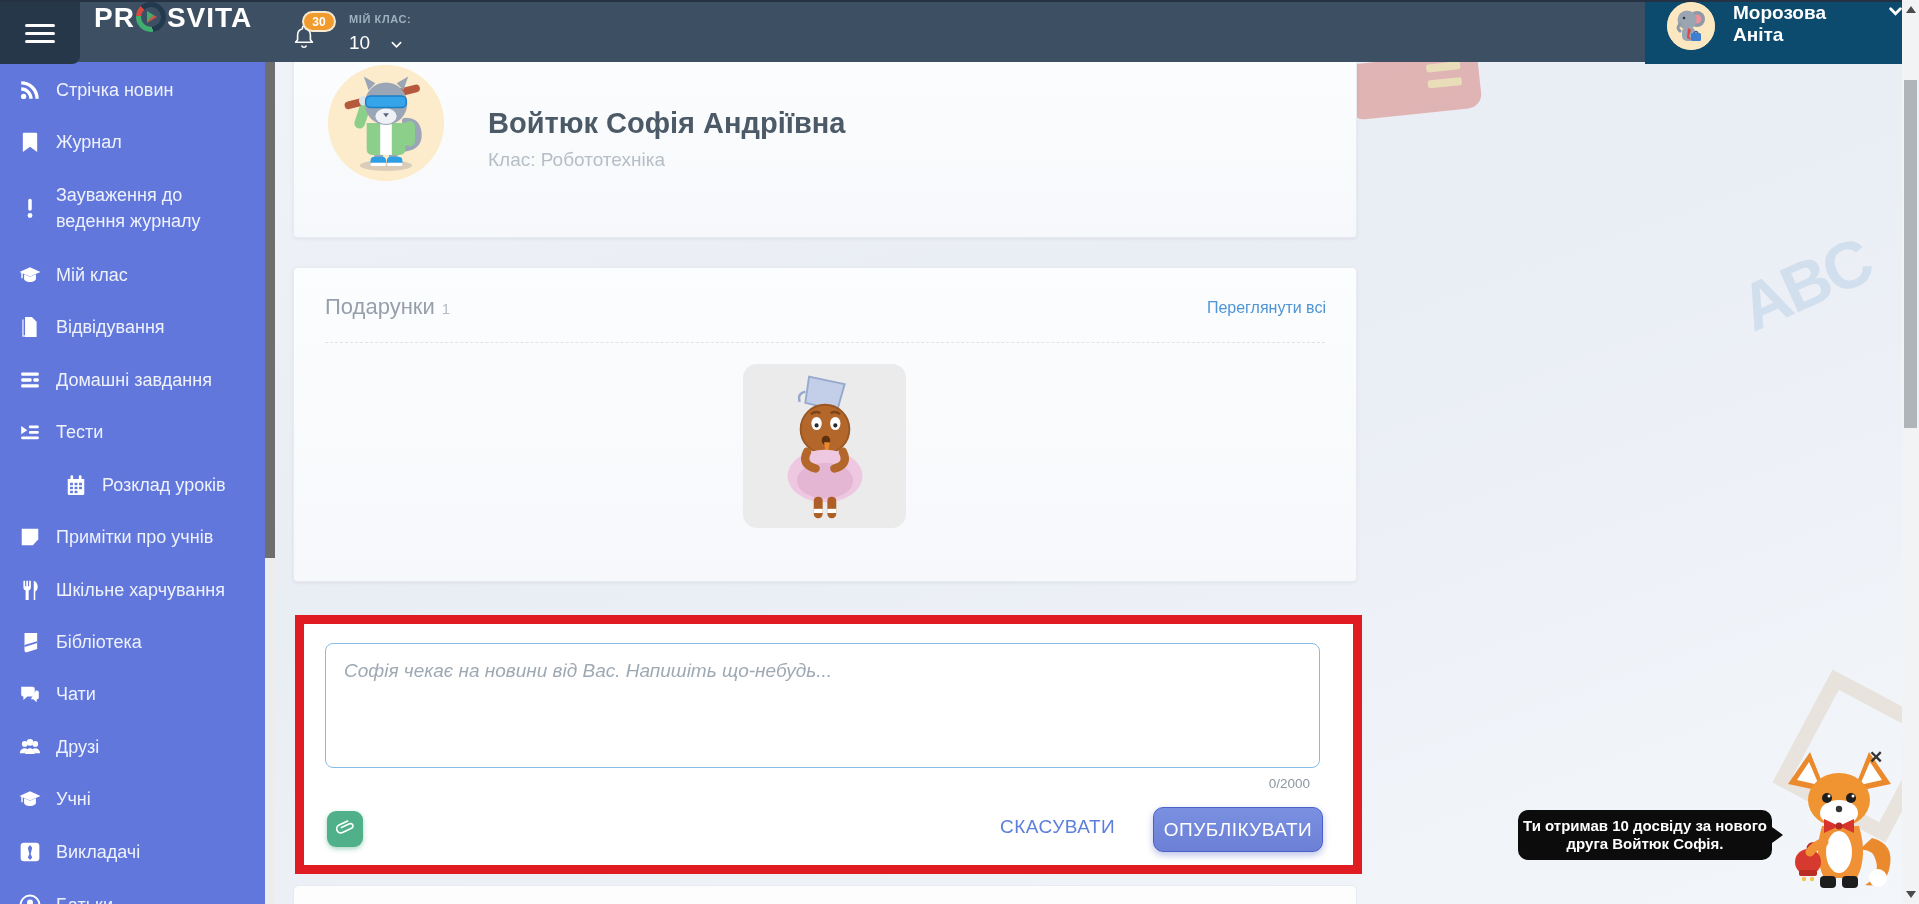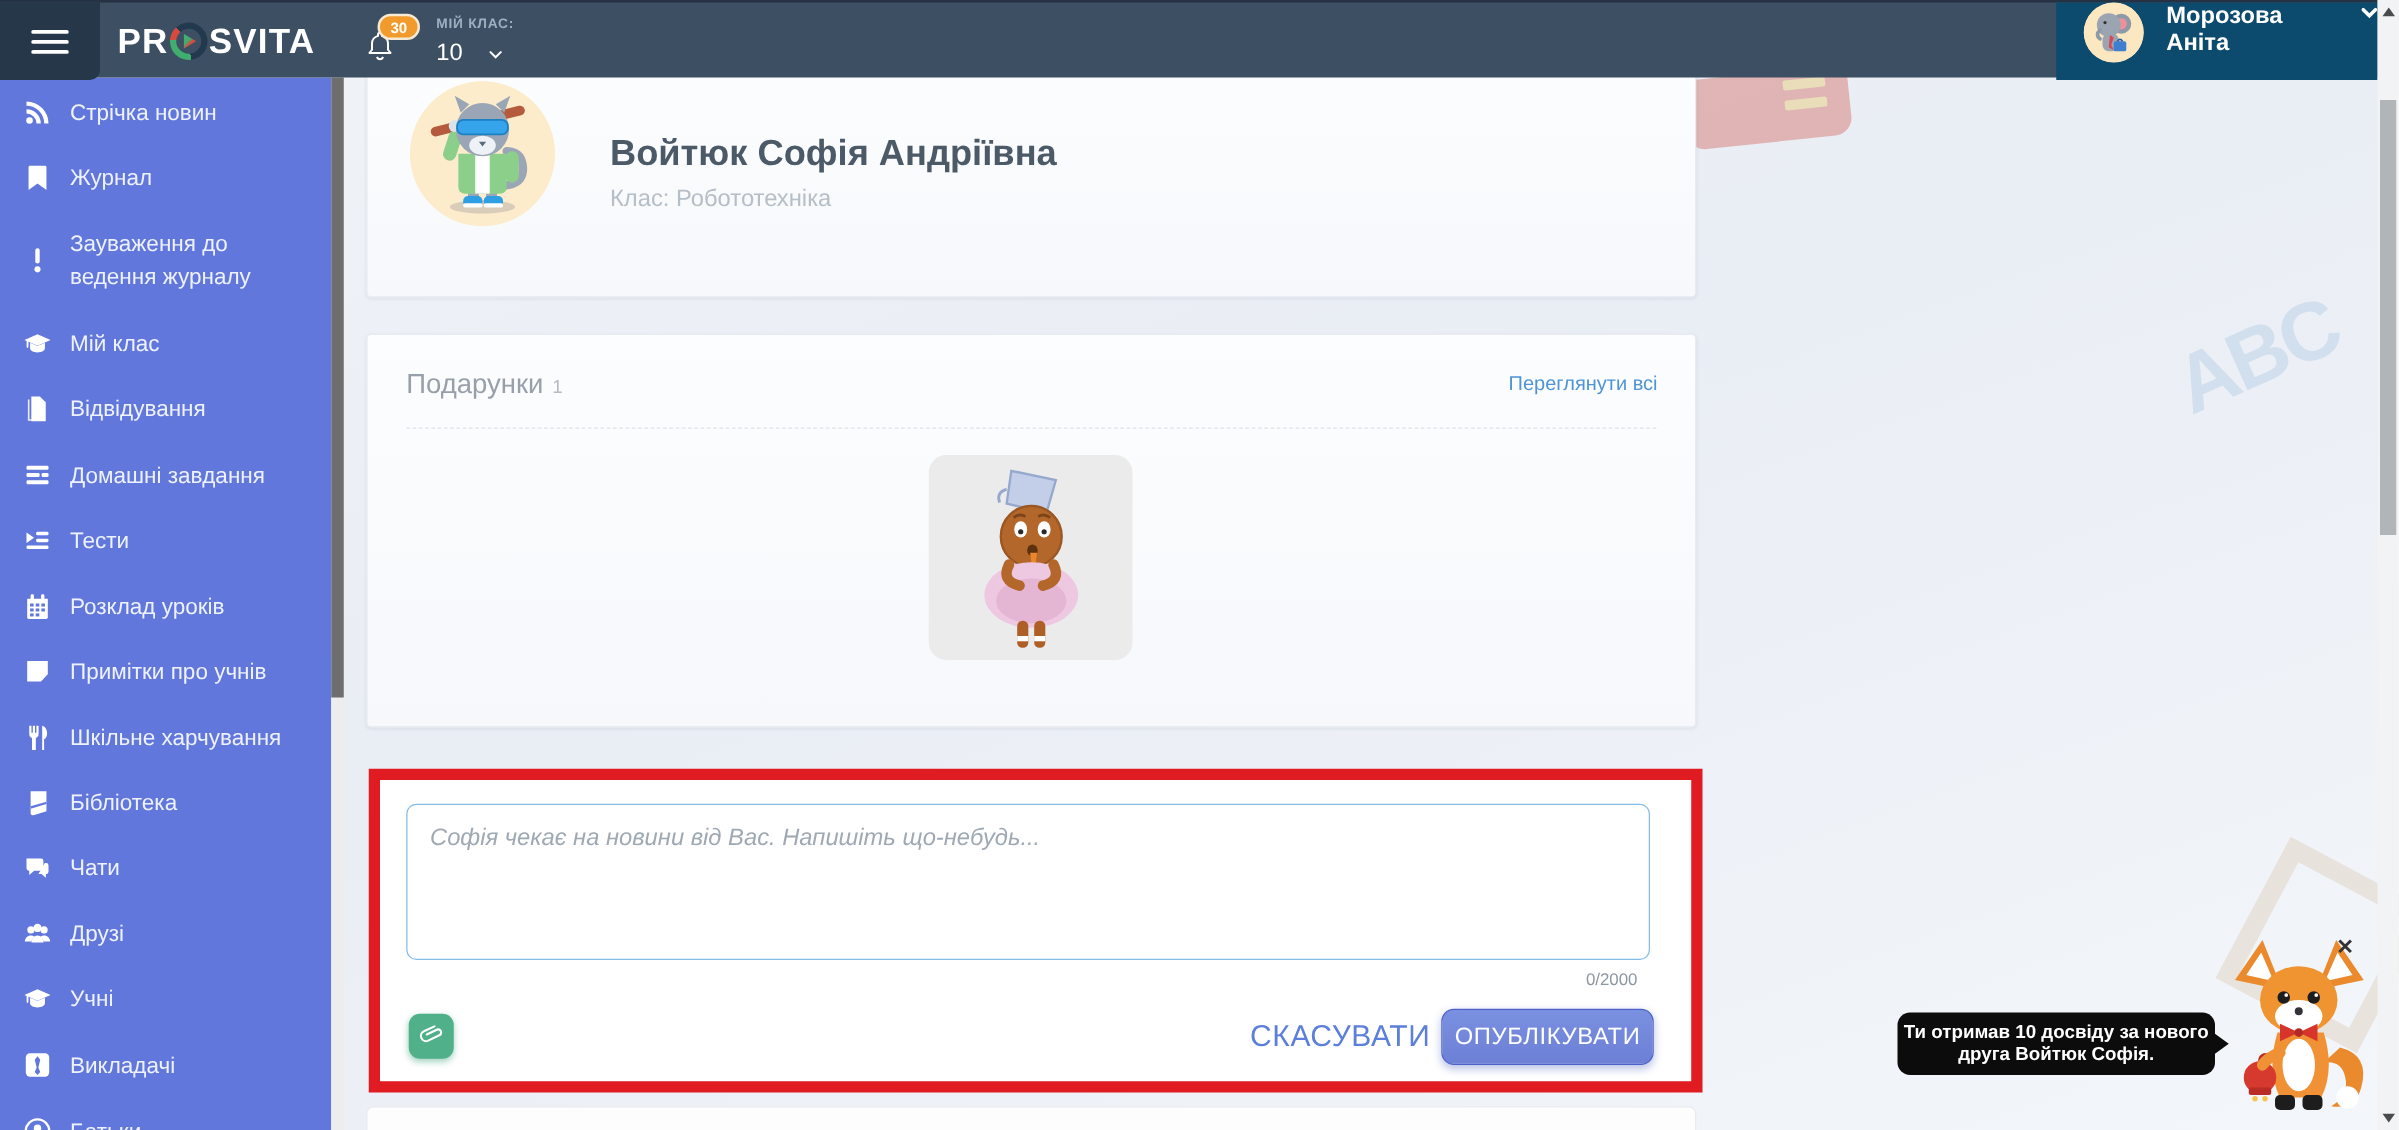--- a/index.html
+++ b/index.html
@@ -7,21 +7,21 @@
   #app { position:relative; width:1919px; height:904px; overflow:hidden;
          background:linear-gradient(160deg,#f1f4f8 0%,#e9edf4 45%,#f3f7fb 100%); }
 
   
   .topbar { position:absolute; left:0; top:0; width:1902px; height:62px; background:#3d4f63; z-index:50;
             border-top:2px solid #253243; }
   .burger-box { position:absolute; left:0; top:0; width:80px; height:62px; background:#253748;
                 border-radius:0 0 8px 0; display:flex; flex-direction:column; justify-content:center;
                 align-items:center; gap:5px; cursor:pointer; }
   .burger-box span { display:block; width:30px; height:3px; background:#fff; border-radius:2px; }
-  .brand { position:absolute; left:94px; top:0; height:62px; display:flex; align-items:center;
+  .brand { position:absolute; left:94px; top:0; height:62px; display:flex; align-items:flex-start;
            color:#fff; font-size:28px; font-weight:bold; letter-spacing:1px; cursor:pointer; }
   .logo-o { position:relative; display:inline-block; width:30px; height:30px; margin:0 1px; border-radius:50%;
             background:conic-gradient(#22394e 0 48%, #3fae6f 48% 76%, #d84a3e 76% 88%, #22394e 88% 100%); }
   .logo-o-in { position:absolute; left:5px; top:5px; width:20px; height:20px; border-radius:50%; background:#3d4f63; }
   .logo-o-play { position:absolute; left:11px; top:9px; width:10px; height:12px;
                  clip-path:polygon(0 0,100% 50%,0 100%);
                  background:linear-gradient(135deg,#3fae6f 40%,#d84a3e 60%); }
   .bell-wrap { position:absolute; left:292px; top:22px; width:26px; height:30px; cursor:pointer; }
   .bell-wrap svg { width:24px; height:26px; }
   .badge { position:absolute; left:302px; top:9px; min-width:34px; height:21px; background:#f29b2d;
@@ -80,21 +80,21 @@
               border-radius:2px; z-index:20; }
   .composer textarea { position:absolute; left:21px; top:19px; width:995px; height:125px;
               border:1px solid #85bce6; border-radius:8px; padding:16px 18px; font-size:19px;
               font-family:"Liberation Sans",sans-serif; color:#445; resize:none; outline:none; }
   .composer textarea::placeholder { font-style:italic; color:#9fa9b4; }
   .char-counter { position:absolute; right:43px; top:152px; font-size:13.5px; color:#8d97a1; }
   .attach-btn { position:absolute; left:23px; top:187px; width:36px; height:36px; background:#4fb08a;
               border:none; border-radius:9px; box-shadow:0 2px 5px rgba(60,160,120,.45); cursor:pointer;
               display:flex; align-items:center; justify-content:center; }
   .attach-btn svg { width:19px; height:19px; transform:rotate(20deg); }
-  .cancel-btn { position:absolute; left:696px; top:192px; background:none; border:none; font-size:24px;
+  .cancel-btn { position:absolute; left:696px; top:192px; background:none; border:none; font-size:19px;
               color:#5b7fda; font-weight:500; letter-spacing:.5px; cursor:pointer; font-family:inherit; }
   .publish-btn { position:absolute; left:849px; top:183px; width:170px; height:45px;
               background:linear-gradient(180deg,#7a90e0,#6c80d6); border:1px solid #4b60c9; border-radius:10px;
               color:#fff; font-size:19px; font-weight:500; letter-spacing:.5px; cursor:pointer;
               box-shadow:0 3px 7px rgba(80,100,190,.4); font-family:inherit; }
   .red-rect { position:absolute; left:295px; top:615px; width:1067px; height:259px;
               border:9px solid #e11b22; z-index:45; pointer-events:none; }
   .next-card { position:absolute; left:293px; top:885px; width:1064px; height:30px; background:#fdfdfe;
               border:1px solid #e8ecf2; border-radius:6px 6px 0 0; z-index:10; }
 
@@ -352,21 +352,21 @@
     <span class="side-icon">
           <svg viewBox="0 0 20 20">
             <path d="M2 4.5l5.5 3.8L2 12.1z"></path>
             <rect x="9" y="4" width="9" height="2.6" rx="1"></rect>
             <rect x="9" y="9" width="9" height="2.6" rx="1"></rect>
             <rect x="2" y="14" width="16" height="2.6" rx="1"></rect>
           </svg>
         </span>
     <span class="side-label">Тести</span>
   </div>
-      <div class="side-item" style="top: 407px; height: 32px;">
+      <div class="side-item" style="top: 407px; height: 32px; margin-left: 46px;">
     <span class="side-icon">
           <svg viewBox="0 0 20 20">
             <path d="M2.5 4.5h15V18a1.2 1.2 0 0 1-1.2 1.2H3.7A1.2 1.2 0 0 1 2.5 18z"></path>
             <rect x="5" y="1.2" width="2.4" height="4.6" rx="1"></rect>
             <rect x="12.6" y="1.2" width="2.4" height="4.6" rx="1"></rect>
             <g fill="#6277dc">
               <rect x="4.6" y="8" width="2.6" height="2.2"></rect>
               <rect x="8.7" y="8" width="2.6" height="2.2"></rect>
               <rect x="12.8" y="8" width="2.6" height="2.2"></rect>
               <rect x="4.6" y="11.6" width="2.6" height="2.2"></rect>

